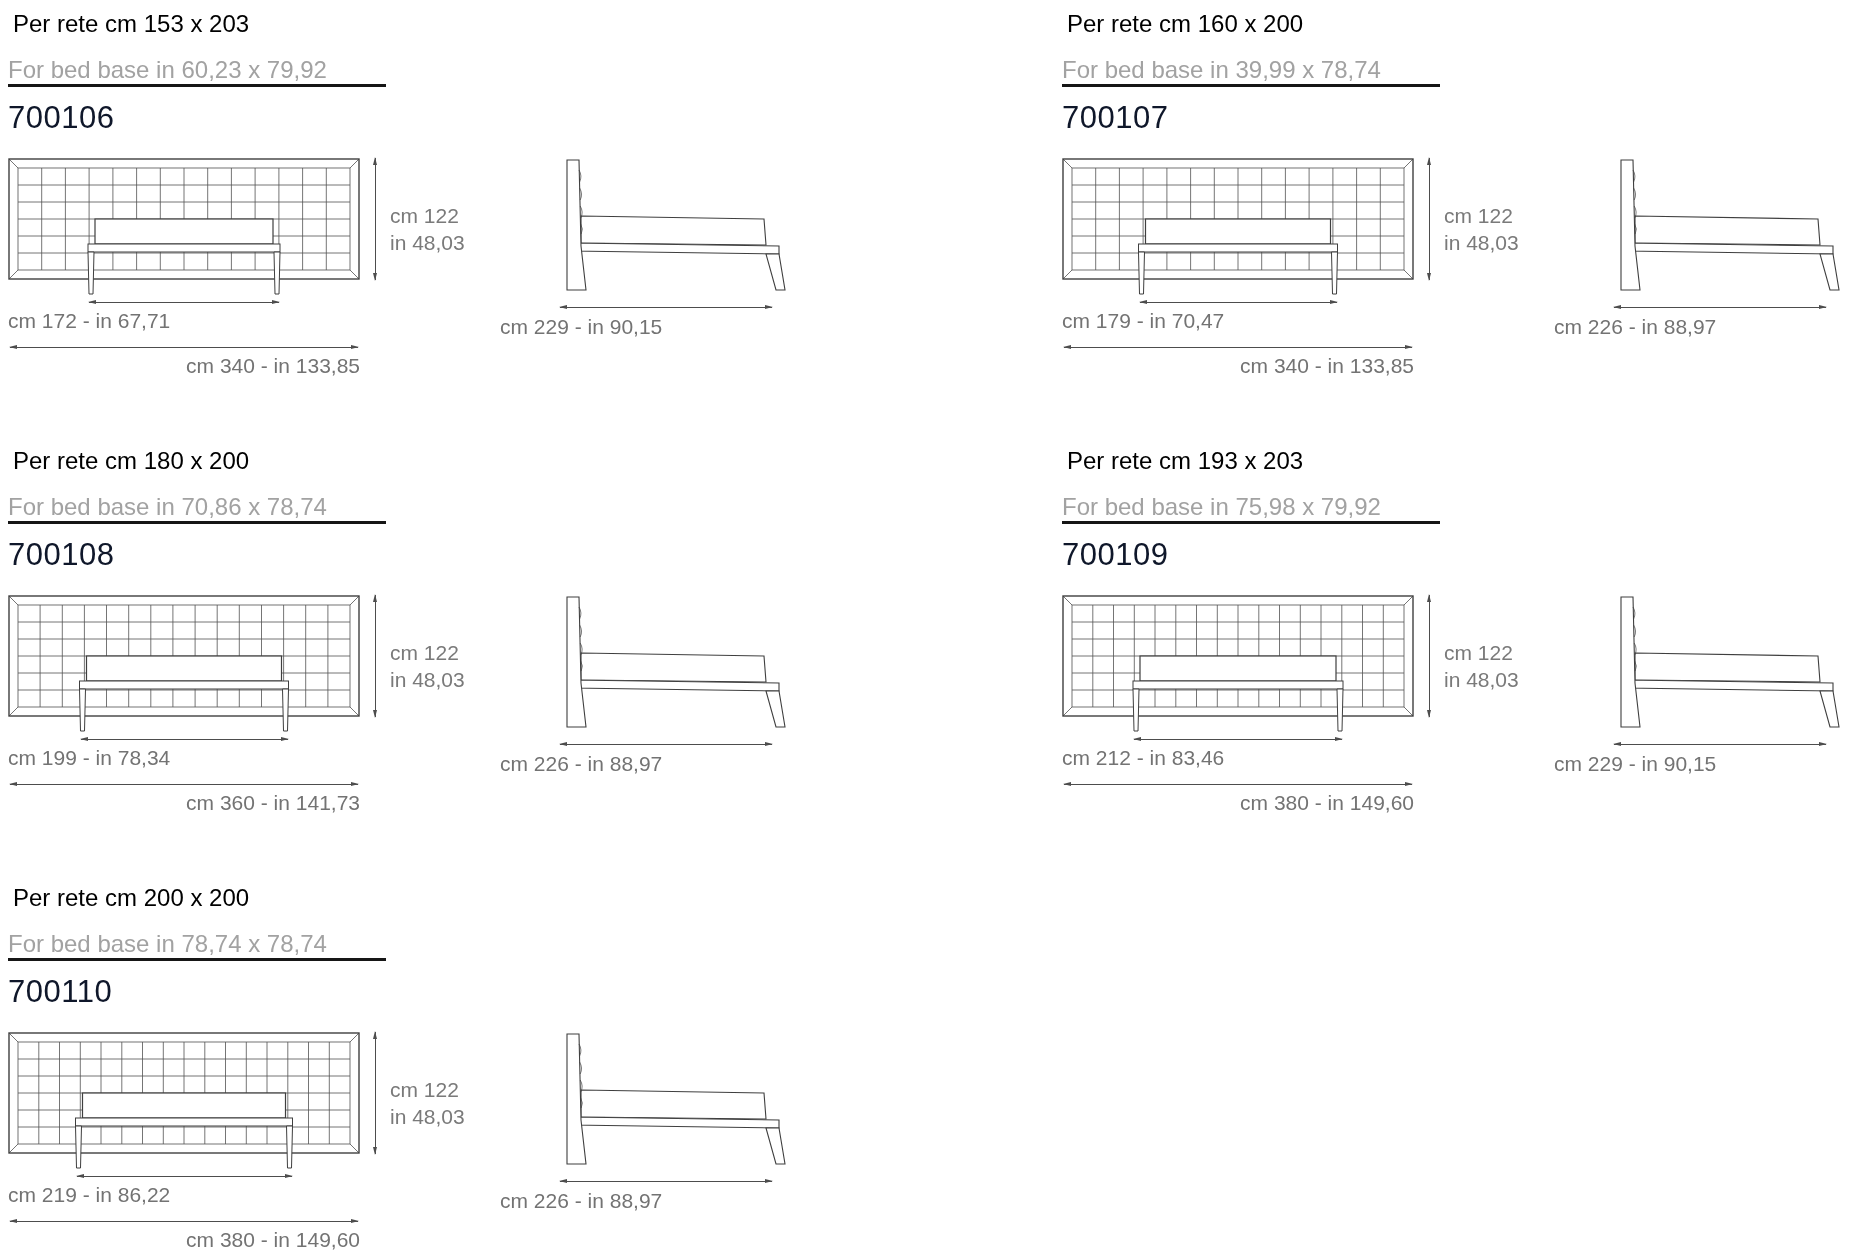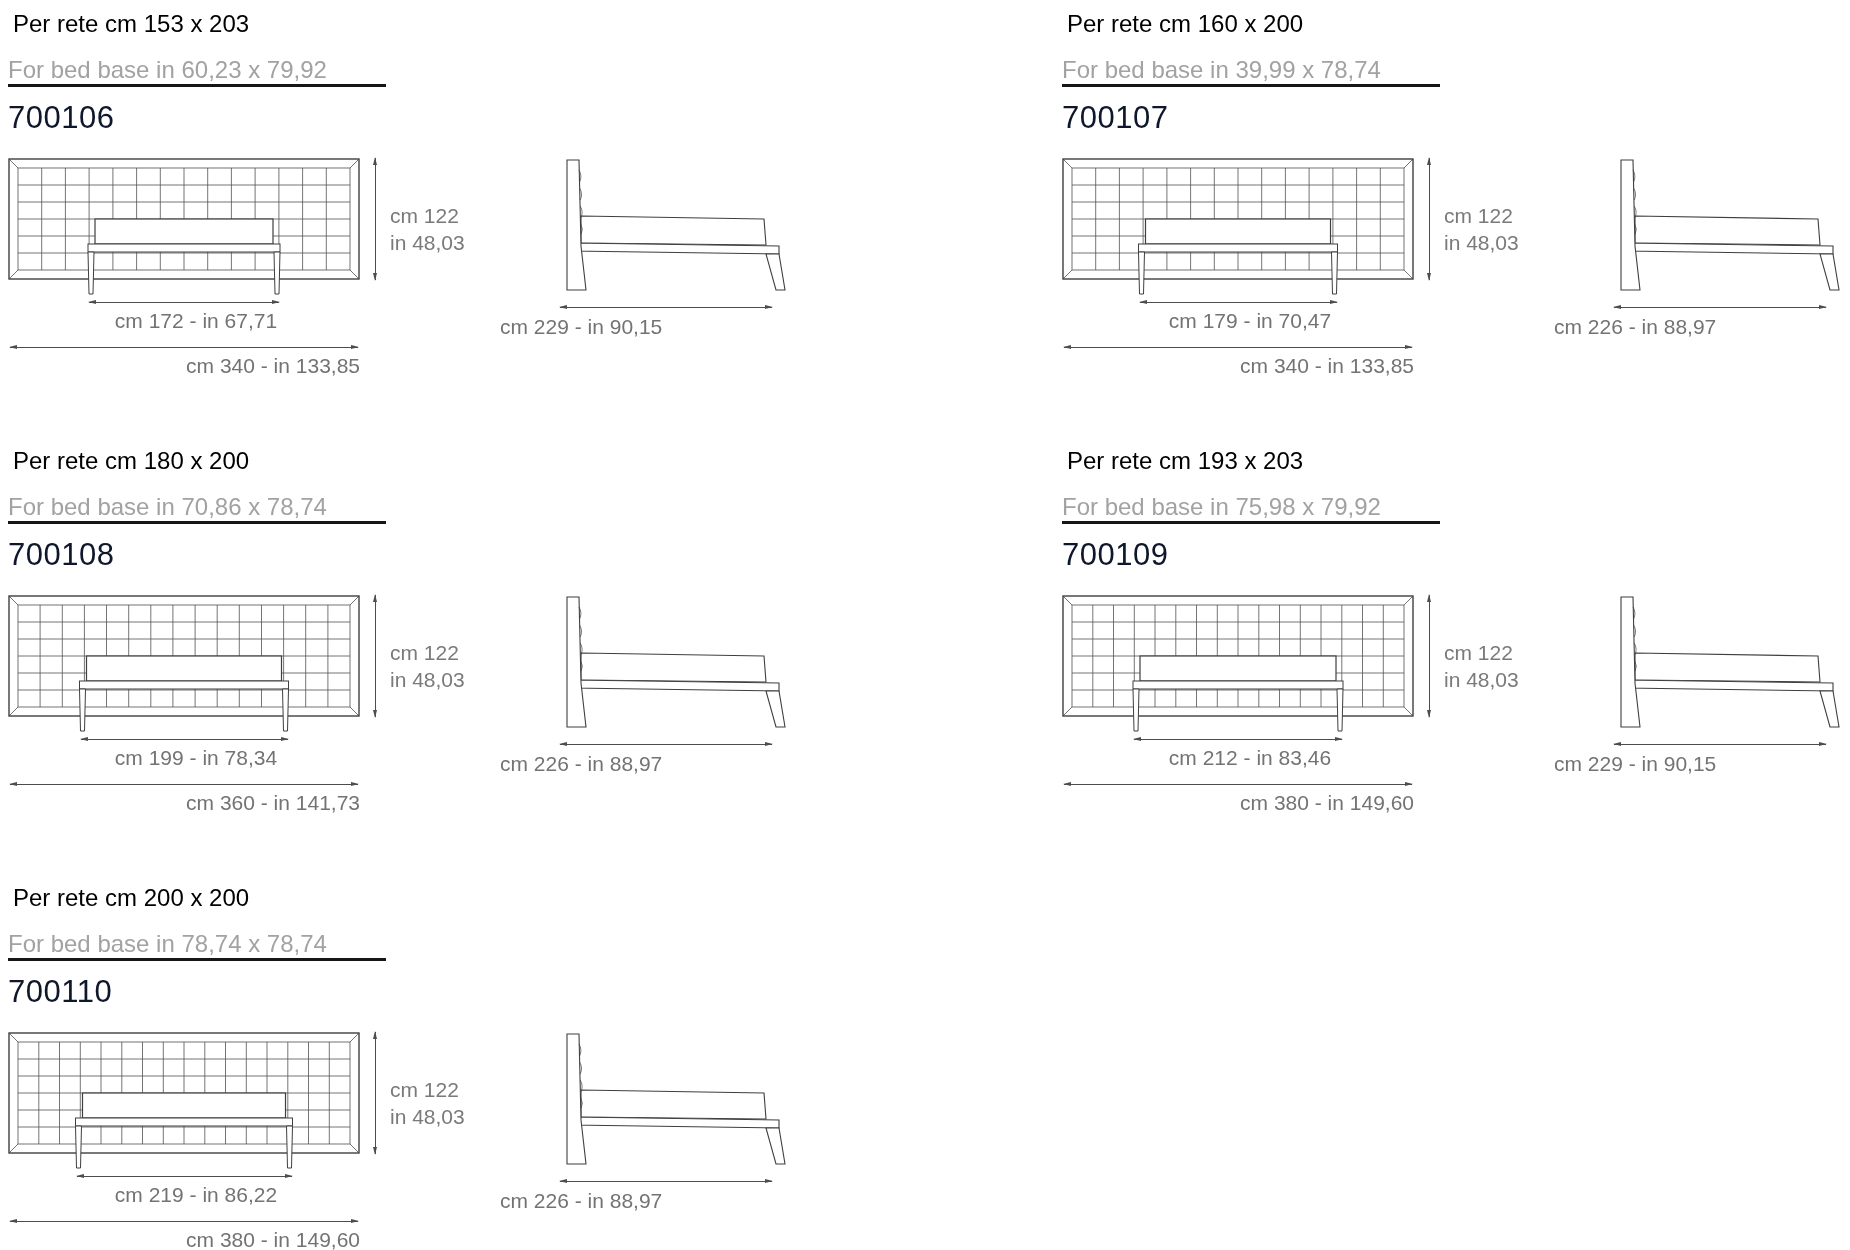--- a/index.html
+++ b/index.html
@@ -14,21 +14,21 @@
   .p3{left:1062px;top:445px;}
   .p4{left:8px;top:882px;}
   .l1{position:absolute;left:5px;top:2px;font-size:24px;color:#000000;white-space:nowrap;}
   .l2{position:absolute;left:0;top:32px;font-size:24px;color:#a2a2a2;white-space:nowrap;margin-top:16px;}
   .rule{position:absolute;left:0;top:76px;width:378px;height:3px;background:#161616;}
   .code{position:absolute;left:0;top:92px;margin:0;font-size:31px;font-weight:normal;color:#0f172a;letter-spacing:.5px;}
   .drawing{position:absolute;left:0;top:150px;width:792px;height:282px;}
   .front{position:absolute;left:0;top:0;width:352px;height:140px;}
   .side{position:absolute;left:550px;top:0;width:232px;height:150px;}
   .dimtext{position:absolute;font-size:21px;color:#737373;white-space:nowrap;}
-  .bwtext{top:151px;left:12px;width:352px;text-align:center;}
+  .bwtext{top:151px;left:0;width:352px;text-align:left;}
   .twtext{top:196px;left:0;width:352px;text-align:right;}
   .ddtext{top:157px;left:492px;width:332px;text-align:left;}
   .htext{position:absolute;left:382px;top:44px;font-size:21px;color:#7a7a7a;line-height:27px;white-space:nowrap;}
   
   .hdim{position:absolute;height:0;border-top:1px solid #4d4d4d;}
   .hdim::before,.hdim::after{content:"";position:absolute;top:-3px;width:0;height:0;
     border-top:2.5px solid transparent;border-bottom:2.5px solid transparent;}
   .hdim::before{left:-1px;border-right:8px solid #4d4d4d;}
   .hdim::after{right:-1px;border-left:8px solid #4d4d4d;}
   .bwline{top:144px;}

